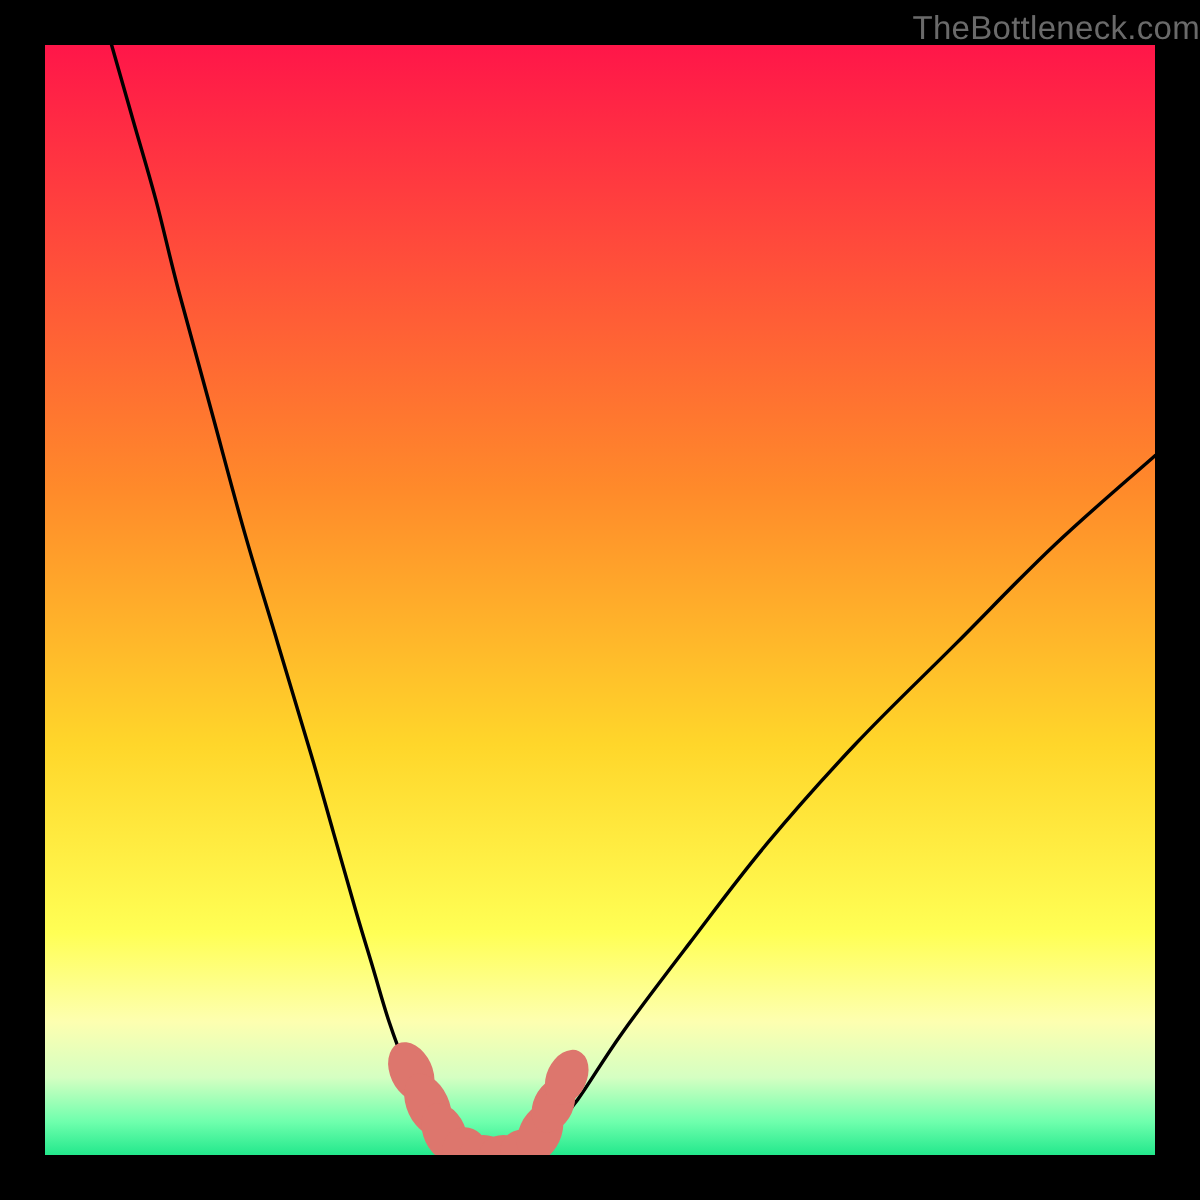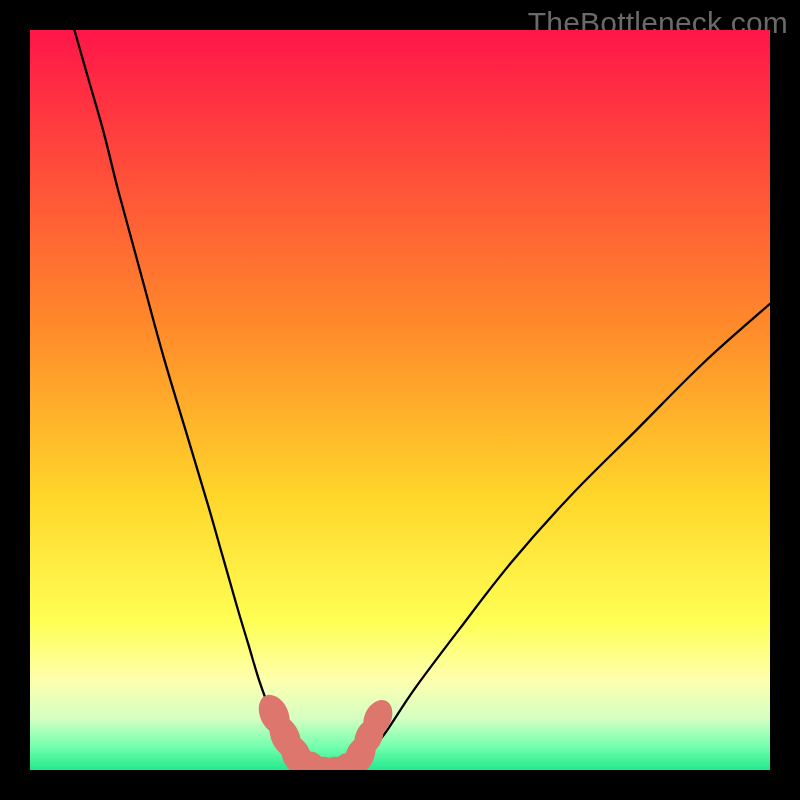--- a/index.html
+++ b/index.html
@@ -21,23 +21,23 @@
     position: absolute;
     top: 30px;
     left: 30px;
     width: 740px;
     height: 740px;
     overflow: hidden;
   }
   .watermark {
     position: absolute;
     top: 6px;
-    right: 12px;
+    right: 0;
     color: #6a6a6a;
-    font-size: 30px;
+    font-size: 22px;
     font-weight: 500;
     letter-spacing: 0.2px;
   }
   svg { display: block; }
 </style>
 </head>
 <body>
 
 <div class="frame">
   <div class="watermark">TheBottleneck.com</div>

